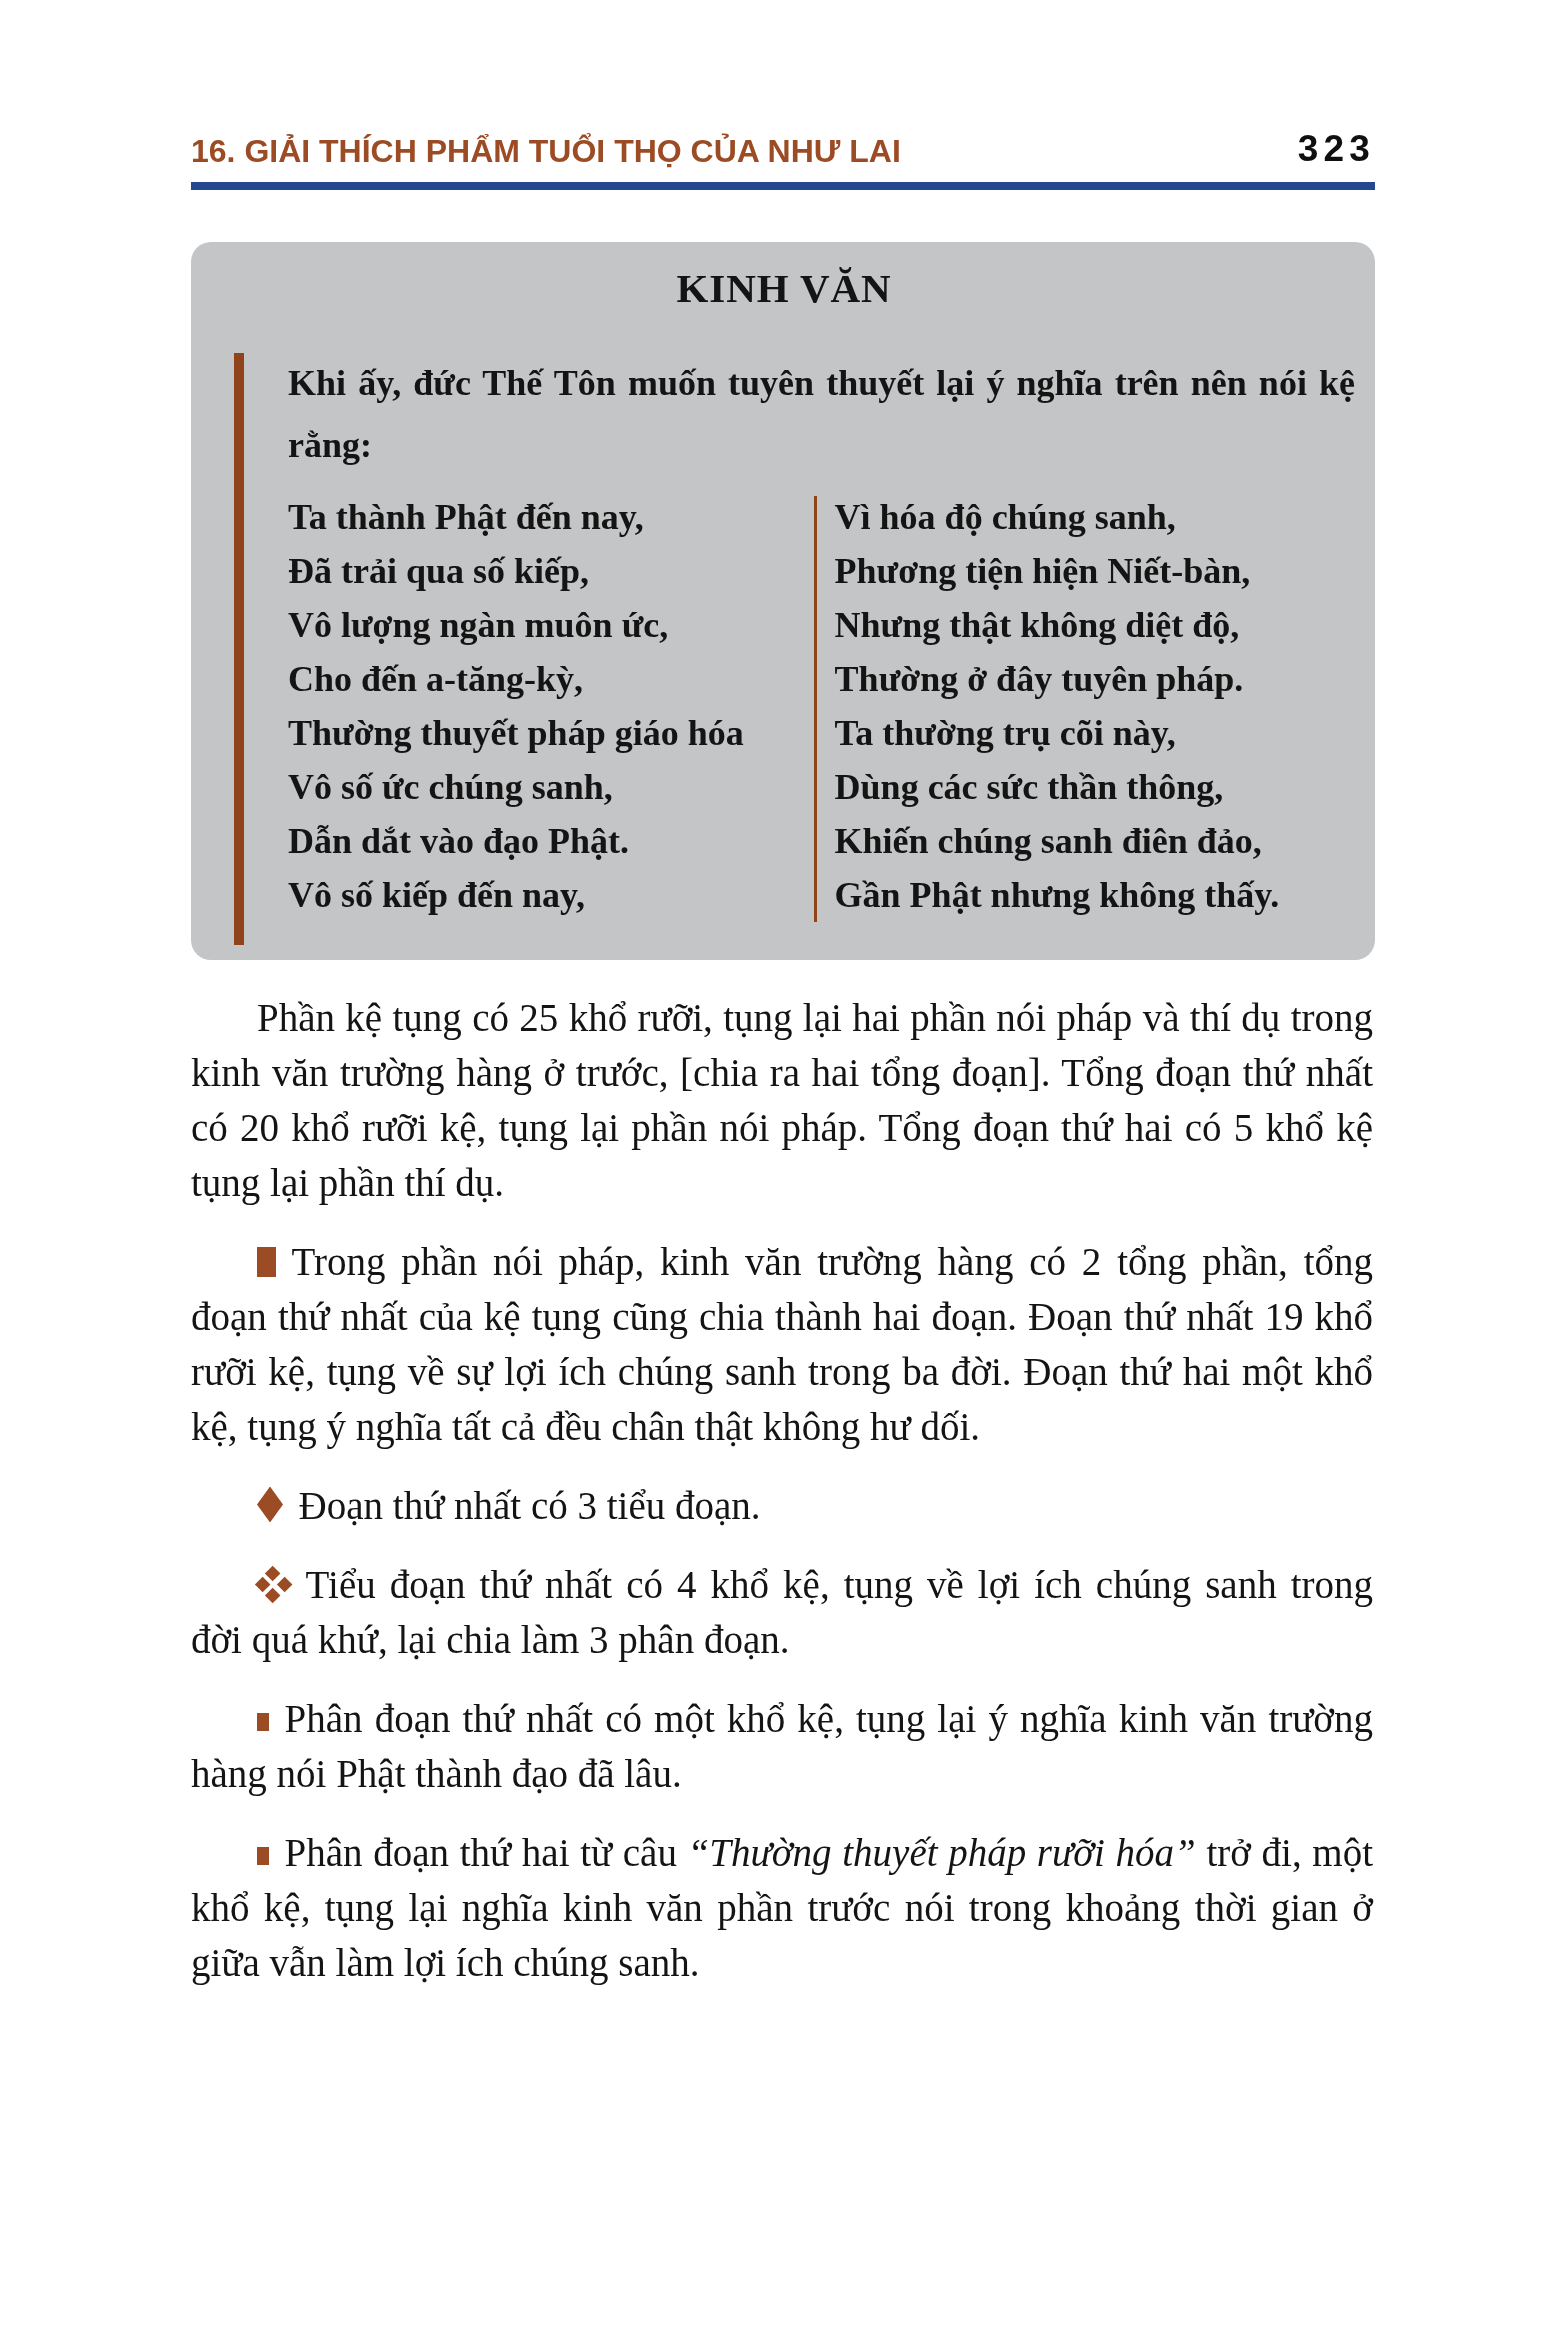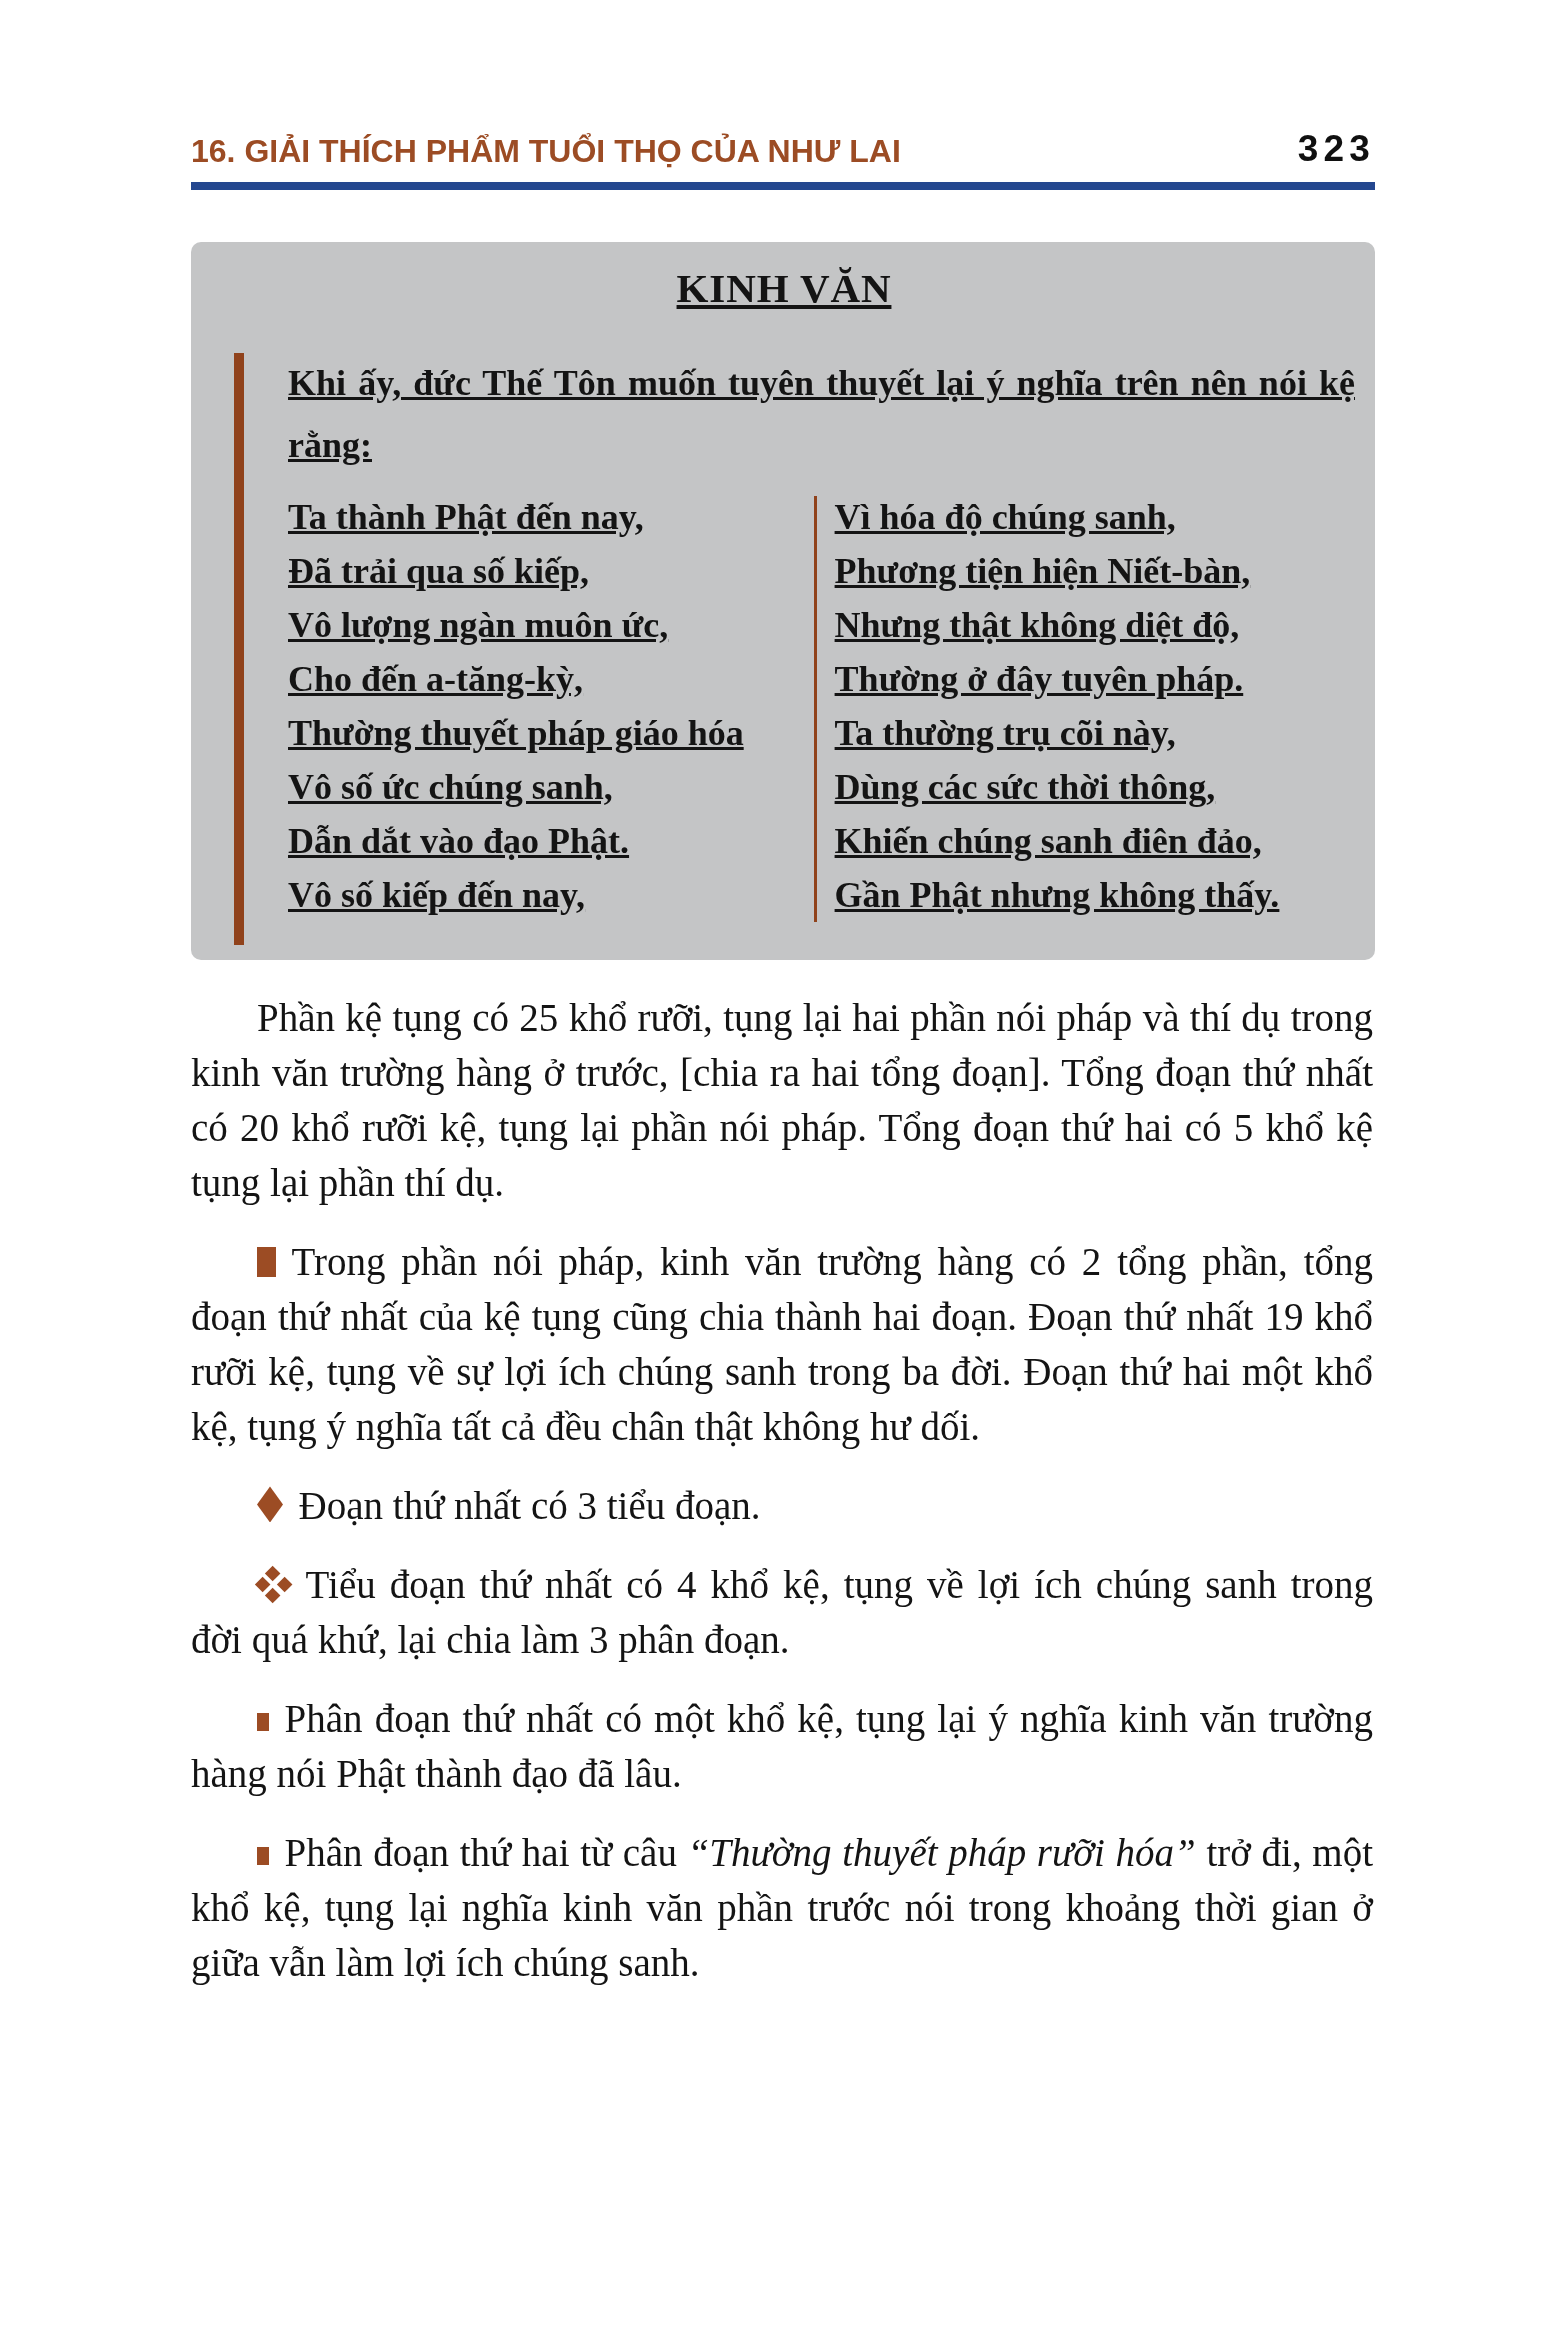--- a/index.html
+++ b/index.html
@@ -24,24 +24,23 @@
     font-weight:bold;font-size:37px;letter-spacing:5.2px;
     color:#101010;
   }
   .rule{height:7.8px;background:var(--rule_blue,#24478f);margin-top:12px;}
 
   
   .kinhvan-box{
     position:relative;
     margin-top:52px;
     background:var(--box_gray,#c4c5c6);
-    border-radius:10px;
+    border-radius:20px;
     padding:22.6px 26px 38px 97px;
     box-sizing:border-box;
-    text-decoration:underline;
   }
   .kv-title{
     margin:0;text-align:center;
     font-size:41px;font-weight:bold;letter-spacing:0.9px;
     padding-right:69px;
   }
   .accent-bar{
     position:absolute;left:43px;top:111px;bottom:15.6px;width:9.5px;
     background:var(--bar_brown,#90421b);
   }
@@ -113,21 +112,21 @@
         <span class="vline">Dẫn dắt vào đạo Phật.</span>
         <span class="vline">Vô số kiếp đến nay,</span>
       </div>
       <div class="verse-divider"></div>
       <div class="verse-col col-right">
         <span class="vline">Vì hóa độ chúng sanh,</span>
         <span class="vline">Phương tiện hiện Niết-bàn,</span>
         <span class="vline">Nhưng thật không diệt độ,</span>
         <span class="vline">Thường ở đây tuyên pháp.</span>
         <span class="vline">Ta thường trụ cõi này,</span>
-        <span class="vline">Dùng các sức thời thông,</span>
+        <span class="vline">Dùng các sức thần thông,</span>
         <span class="vline">Khiến chúng sanh điên đảo,</span>
         <span class="vline">Gần Phật nhưng không thấy.</span>
       </div>
     </div>
   </section>
 
   <main class="body-text">
     <p class="para"><span>Phần kệ tụng có 25 khổ rưỡi, tụng lại hai phần nói pháp và thí dụ trong kinh văn trường hàng ở trước, [chia ra hai tổng đoạn]. Tổng đoạn thứ nhất có 20 khổ rưỡi kệ, tụng lại phần nói pháp. Tổng đoạn thứ hai có 5 khổ kệ tụng lại phần thí dụ.</span></p>
 
     <p class="para"><span class="bullet rect"></span><span>Trong phần nói pháp, kinh văn trường hàng có 2 tổng phần, tổng đoạn thứ nhất của kệ tụng cũng chia thành hai đoạn. Đoạn thứ nhất 19 khổ rưỡi kệ, tụng về sự lợi ích chúng sanh trong ba đời. Đoạn thứ hai một khổ kệ, tụng ý nghĩa tất cả đều chân thật không hư dối.</span></p>

